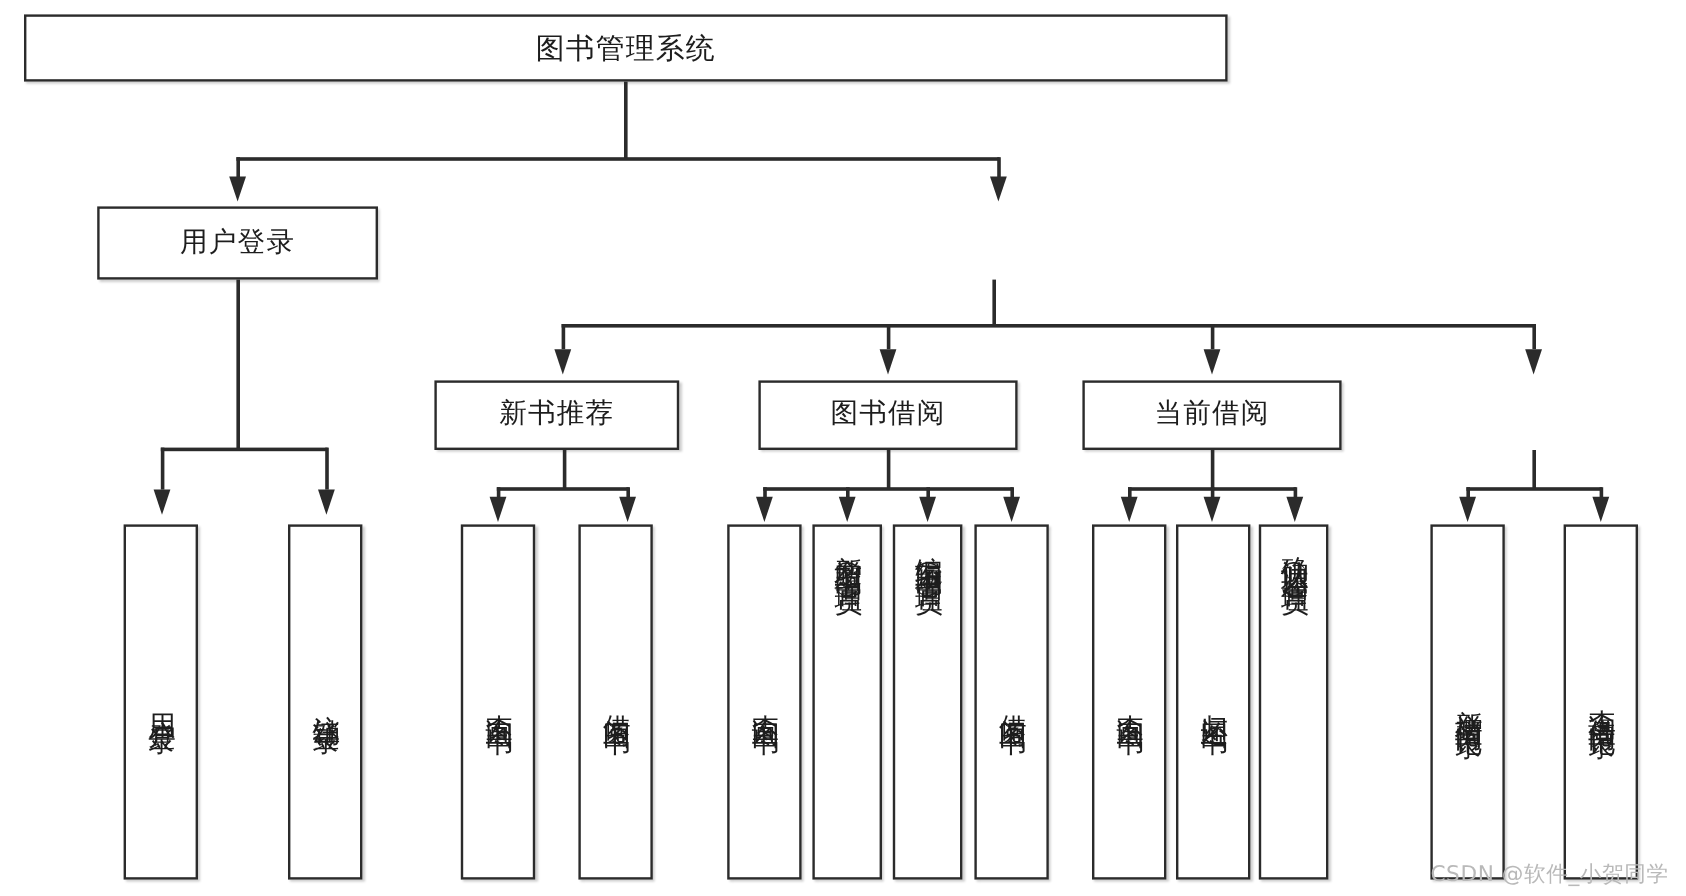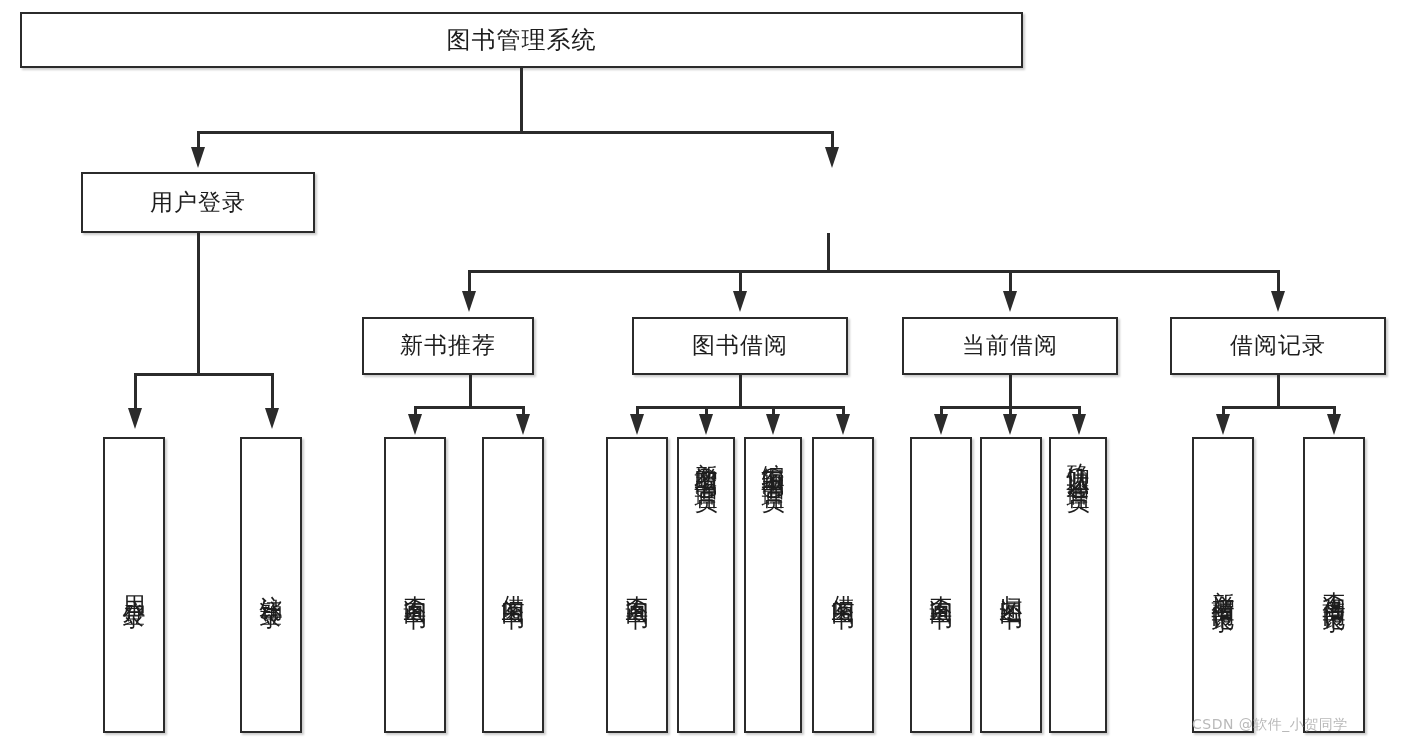--- a/index.html
+++ b/index.html
@@ -72,21 +72,21 @@
     width: 0;
     height: 0;
     border-left: 7px solid transparent;
     border-right: 7px solid transparent;
     border-top: 21px solid #2b2b2b;
   }
 
   
   #watermark {
     position: absolute;
-    font-size: 14px;
+    font-size: 18px;
     color: #b9b9b9;
     letter-spacing: 0.5px;
     white-space: nowrap;
     font-family: "DejaVu Sans", "Liberation Sans", sans-serif;
   }
 </style>
 </head>
 <body>
 
 <div id="canvas">
@@ -117,31 +117,28 @@
   <div class="ln h" style="left:468px; top:270px; width:811px; height:2.5px;"></div>
   <div class="ln v" style="left:468px; top:270px; width:2.5px; height:21px;"></div>
   <div class="ln v" style="left:739px; top:270px; width:2.5px; height:21px;"></div>
   <div class="ln v" style="left:1009px; top:270px; width:2.5px; height:21px;"></div>
   <div class="ln v" style="left:1277px; top:270px; width:2.5px; height:21px;"></div>
   <div class="arrow" style="left:462px; top:291px;"></div>
   <div class="arrow" style="left:733px; top:291px;"></div>
   <div class="arrow" style="left:1003px; top:291px;"></div>
   <div class="arrow" style="left:1271px; top:291px;"></div>
 
-  <div class="node" style="left:362px; top:317px; width:172px; height:58px;">
+  <div class="node" style="left:362px; top:317px; width:204px; height:58px;">
     <span class="label">新书推荐</span>
   </div>
   <div class="node" style="left:902px; top:317px; width:216px; height:58px;">
     <span class="label">当前借阅</span>
   </div>
   <div class="node" style="left:632px; top:317px; width:216px; height:58px;">
     <span class="label">图书借阅</span>
-  </div>
-  <div class="node" style="left:1170px; top:317px; width:216px; height:58px;">
-    <span class="label">借阅记录</span>
   </div>
 
   <div class="ln v" style="left:469px; top:375px; width:2.5px; height:33px;"></div>
   <div class="ln h" style="left:414px; top:406px; width:110px; height:2.5px;"></div>
   <div class="ln v" style="left:414px; top:406px; width:2.5px; height:10px;"></div>
   <div class="ln v" style="left:522px; top:406px; width:2.5px; height:10px;"></div>
   <div class="arrow" style="left:408px; top:414px;"></div>
   <div class="arrow" style="left:516px; top:414px;"></div>
 
   <div class="ln v" style="left:739px; top:375px; width:2.5px; height:33px;"></div>

